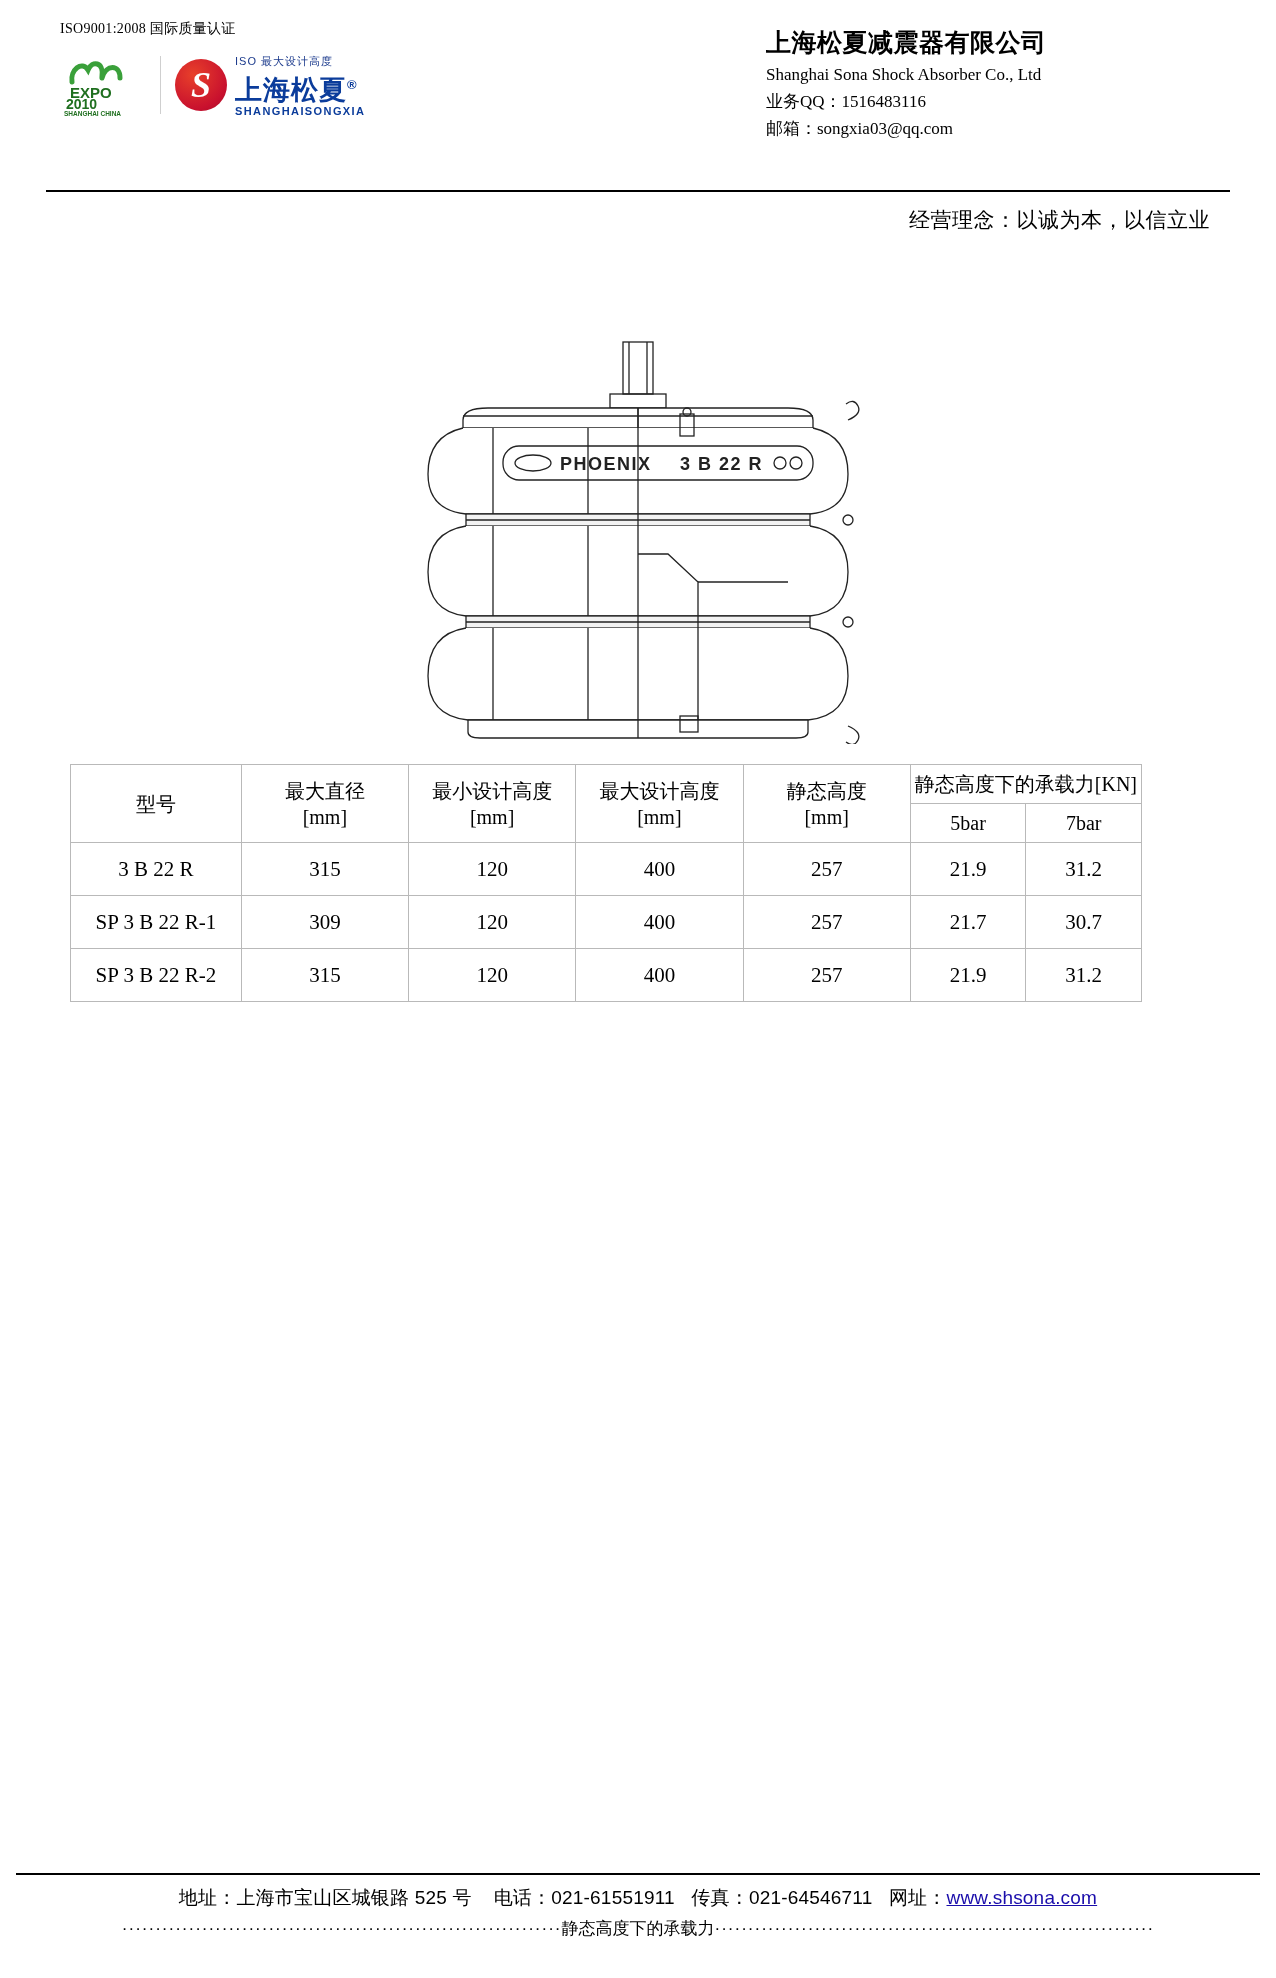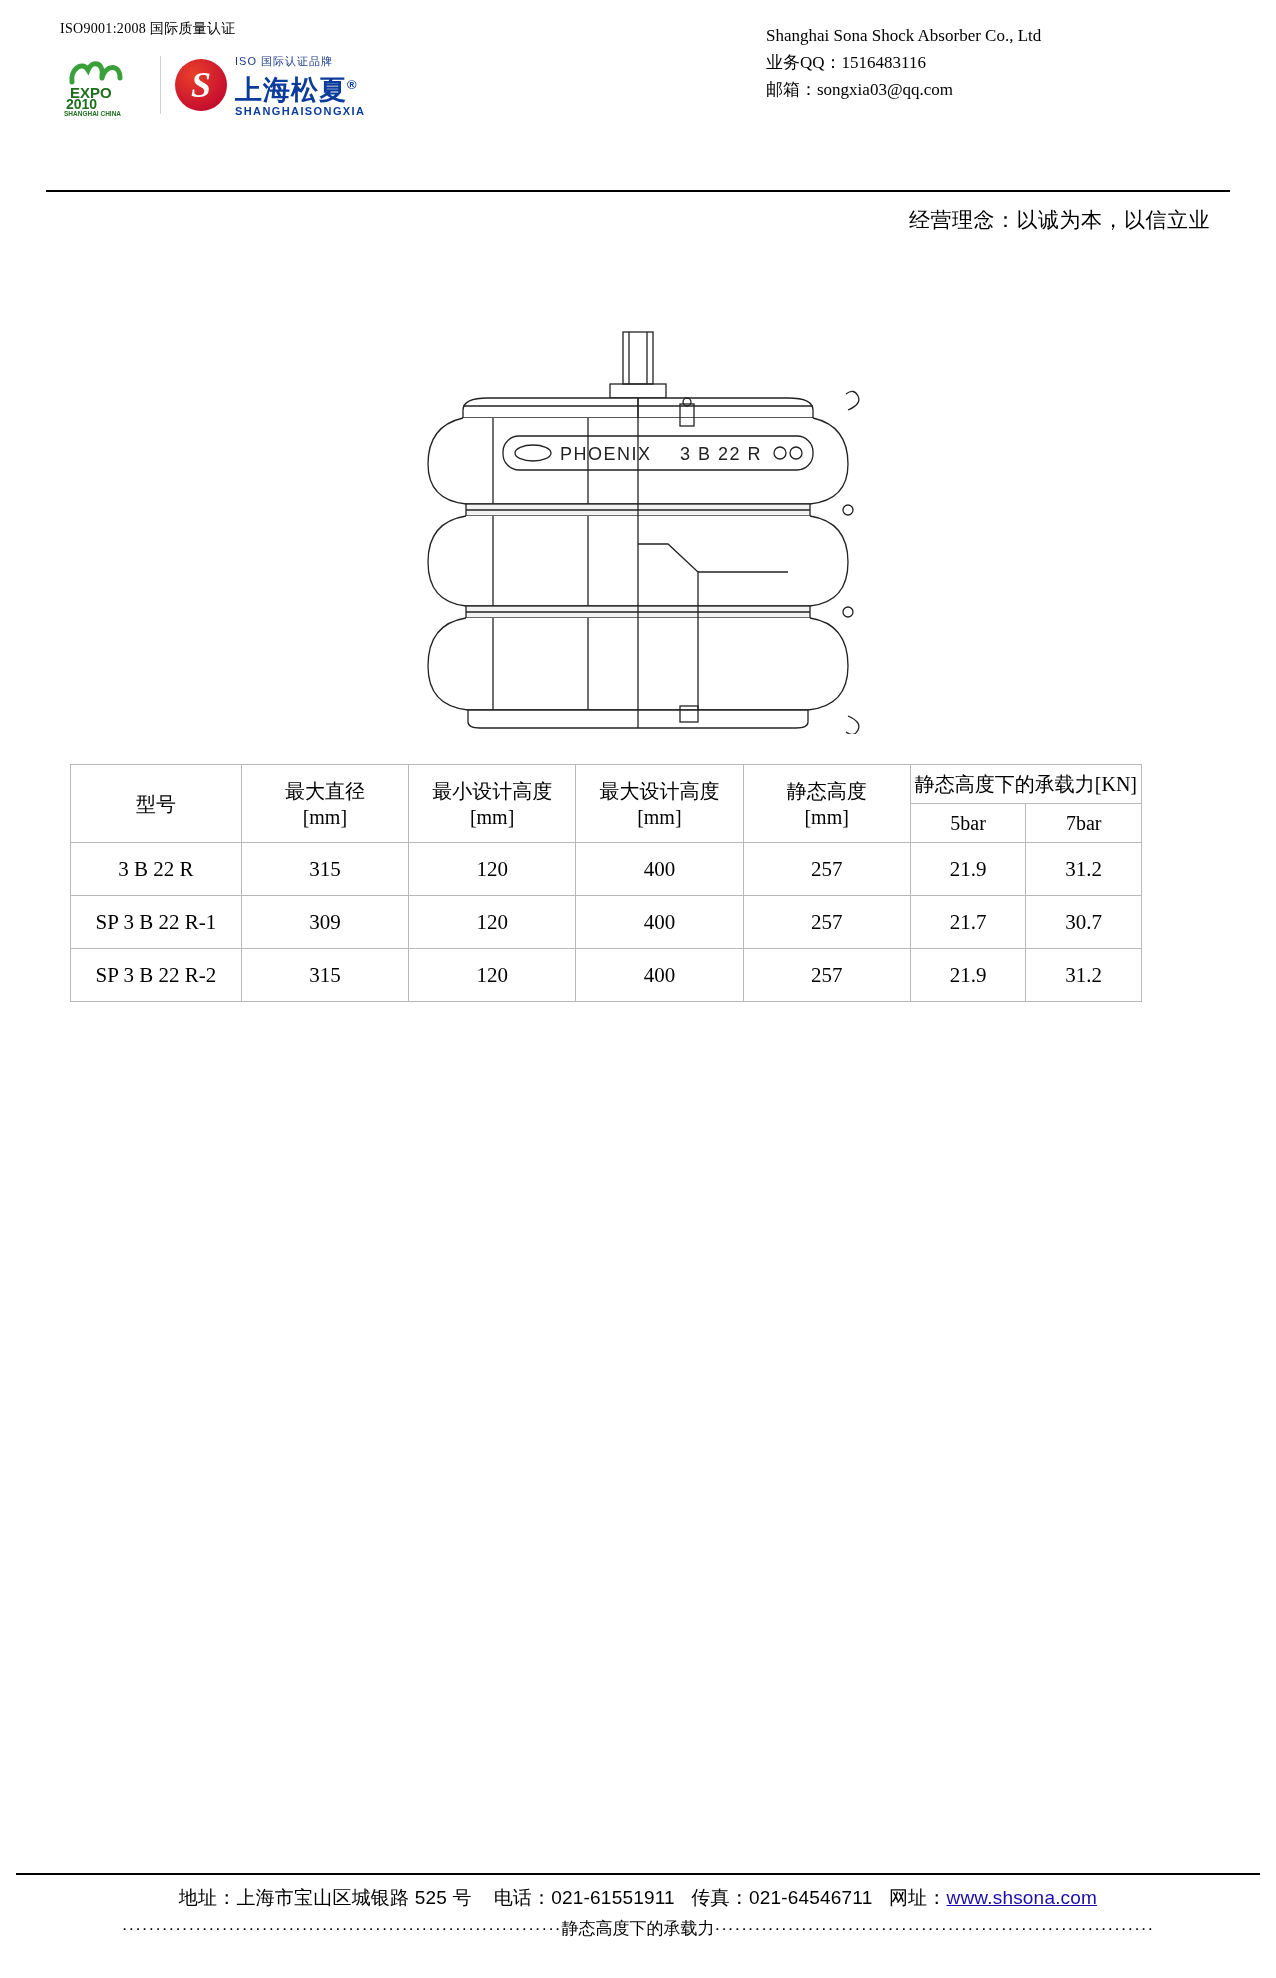--- a/index.html
+++ b/index.html
@@ -143,21 +143,22 @@
     padding: 14px 36px 0 0;
     letter-spacing: 0.5px;
   }
 
   
   .drawing-wrap {
     margin-top: 80px;
     height: 430px;
     display: flex;
     justify-content: center;
-    align-items: flex-start;
+    align-items: flex-end;
+    font-weight: bold;
   }
 
   
   .table-wrap {
     margin: 20px 40px 0 40px;
   }
   table.spec {
     border-collapse: collapse;
     width: 1072px;
     font-family: "Liberation Serif", serif;
@@ -232,28 +233,29 @@
           <text x="4" y="57" font-family="Liberation Sans, sans-serif" font-size="14" font-weight="bold" fill="#1f6f1f">2010</text>
           <text x="2" y="64" font-family="Liberation Sans, sans-serif" font-size="6.5" font-weight="bold" fill="#1f6f1f">SHANGHAI CHINA</text>
         </svg>
       </div>
 
       <div class="divider-v"></div>
 
       <div class="sona-logo">
         <div class="sona-swoosh"></div>
         <div>
-          <div class="sona-text-top">ISO 国际认证品牌</div>
+          <div class="sona-text-top">ISO 最大设计高度</div>
           <div class="sona-text-cn"><span>上海松夏</span><span class="reg-mark">®</span></div>
           <div class="sona-text-en">SHANGHAISONGXIA</div>
         </div>
       </div>
     </div>
 
     <div class="company">
+      <div class="company-cn">上海松夏减震器有限公司</div>
       <div class="company-en">Shanghai Sona Shock Absorber Co., Ltd</div>
       <div class="company-line">业务QQ：1516483116</div>
       <div class="company-line">邮箱：songxia03@qq.com</div>
     </div>
   </div>
 
   <hr class="hr-main">
   <div class="slogan">经营理念：以诚为本，以信立业</div>
 
   <div class="drawing-wrap">

